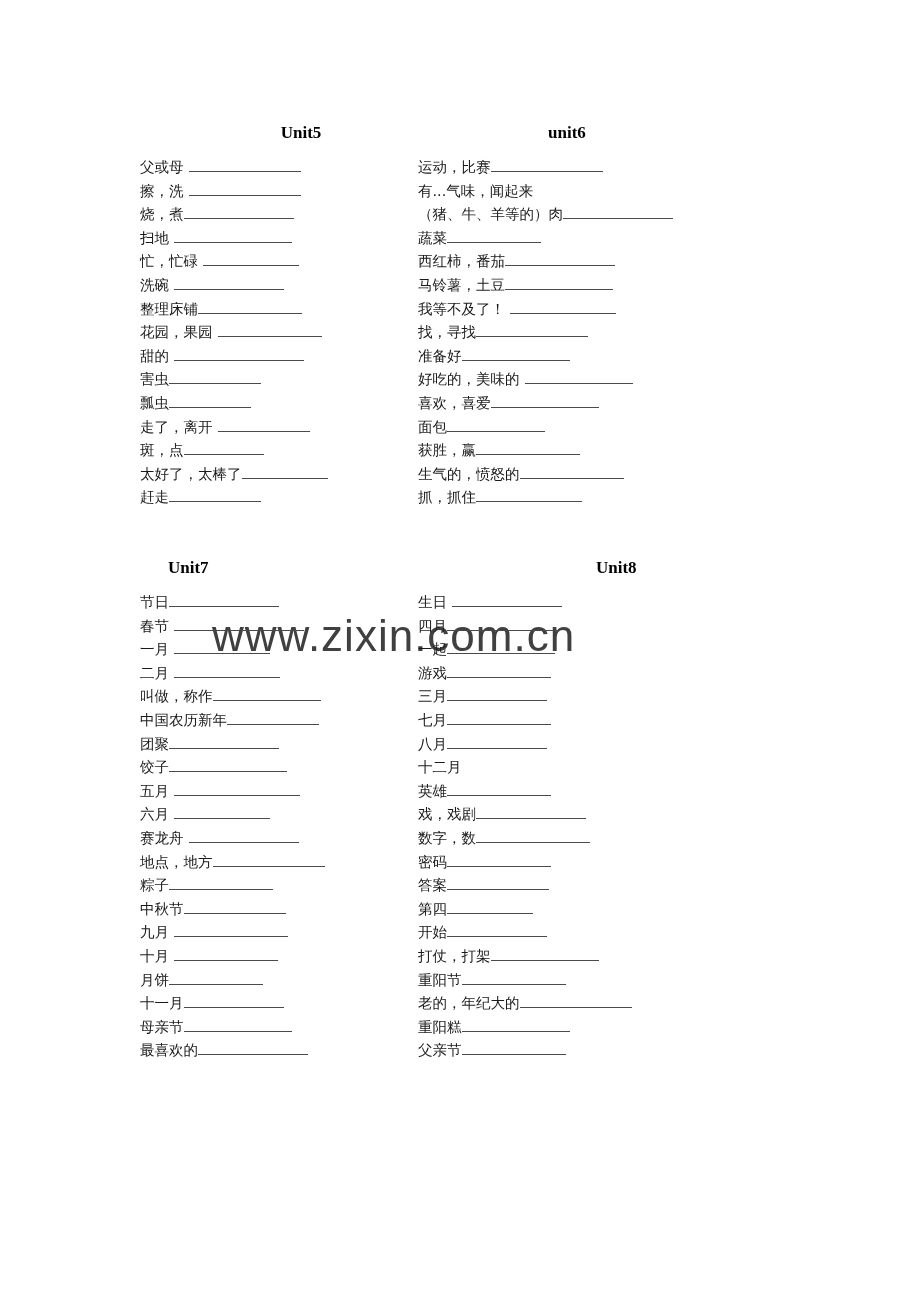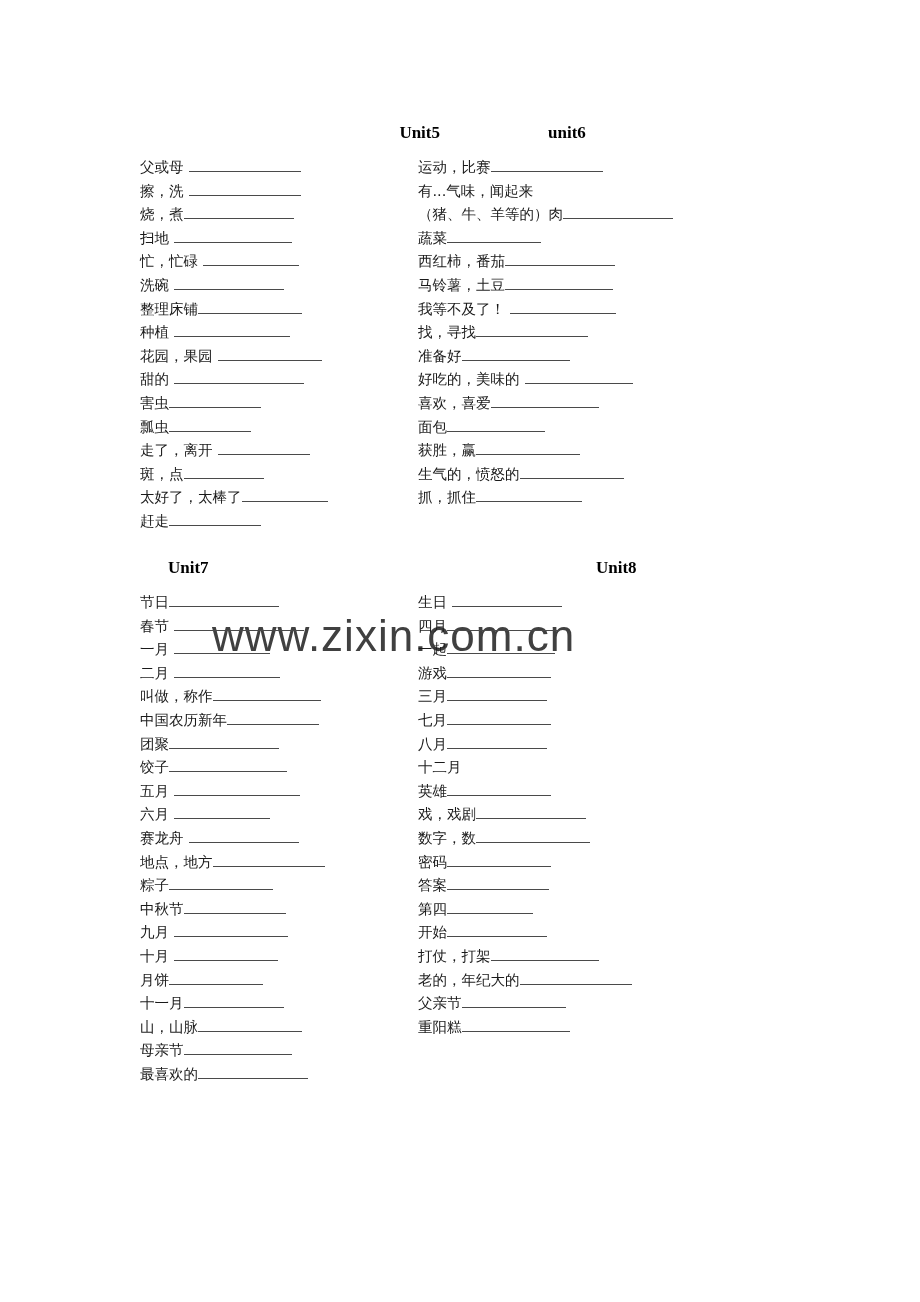--- a/index.html
+++ b/index.html
@@ -49,21 +49,21 @@
   .block-unit8 { left: 418px; top: 557px;  width: 330px; }
 
   .unit-title {
     font-family: "Liberation Serif", "DejaVu Serif", serif;
     font-weight: bold;
     font-size: 17px;
     line-height: 22px;
     margin: 0 0 12px 0;
     white-space: nowrap;
   }
-  .title-left   { text-align: right;   padding-left: 22px; }
+  .title-left   { text-align: center;   padding-left: 22px; }
   .title-center { text-align: left;   padding-left: 130px; }
   .title-u7     { text-align: left;   padding-left: 28px; }
   .title-u8     { text-align: left;   padding-left: 178px; }
 
   .entries {
     margin: 0;
     padding: 0;
     list-style: none;
   }
   .entry {
@@ -99,21 +99,20 @@
   <section class="block block-unit5">
     <h2 class="unit-title title-left">Unit5</h2>
     <ul class="entries">
         <li class="entry"><span class="term">父或母</span><span class="gap"></span><span class="rule" style="width: 112px;"></span></li>
         <li class="entry"><span class="term">擦，洗</span><span class="gap"></span><span class="rule" style="width: 112px;"></span></li>
         <li class="entry"><span class="term">烧，煮</span><span class="rule" style="width: 110px;"></span></li>
         <li class="entry"><span class="term">扫地</span><span class="gap"></span><span class="rule" style="width: 118px;"></span></li>
         <li class="entry"><span class="term">忙，忙碌</span><span class="gap"></span><span class="rule" style="width: 96px;"></span></li>
         <li class="entry"><span class="term">洗碗</span><span class="gap"></span><span class="rule" style="width: 110px;"></span></li>
         <li class="entry"><span class="term">整理床铺</span><span class="rule" style="width: 104px;"></span></li>
-        <li class="entry"><span class="term">种植</span><span class="gap"></span><span class="rule" style="width: 116px;"></span></li>
         <li class="entry"><span class="term">花园，果园</span><span class="gap"></span><span class="rule" style="width: 104px;"></span></li>
         <li class="entry"><span class="term">甜的</span><span class="gap"></span><span class="rule" style="width: 130px;"></span></li>
         <li class="entry"><span class="term">害虫</span><span class="rule" style="width: 92px;"></span></li>
         <li class="entry"><span class="term">瓢虫</span><span class="rule" style="width: 82px;"></span></li>
         <li class="entry"><span class="term">走了，离开</span><span class="gap"></span><span class="rule" style="width: 92px;"></span></li>
         <li class="entry"><span class="term">斑，点</span><span class="rule" style="width: 80px;"></span></li>
         <li class="entry"><span class="term">太好了，太棒了</span><span class="rule" style="width: 86px;"></span></li>
         <li class="entry"><span class="term">赶走</span><span class="rule" style="width: 92px;"></span></li>
       </ul>
   </section>
@@ -153,21 +152,20 @@
         <li class="entry"><span class="term">五月</span><span class="gap"></span><span class="rule" style="width: 126px;"></span></li>
         <li class="entry"><span class="term"> 六月</span><span class="gap"></span><span class="rule" style="width: 96px;"></span></li>
         <li class="entry"><span class="term">赛龙舟</span><span class="gap"></span><span class="rule" style="width: 110px;"></span></li>
         <li class="entry"><span class="term">地点，地方</span><span class="rule" style="width: 112px;"></span></li>
         <li class="entry"><span class="term">粽子</span><span class="rule" style="width: 104px;"></span></li>
         <li class="entry"><span class="term">中秋节</span><span class="rule" style="width: 102px;"></span></li>
         <li class="entry"><span class="term">九月</span><span class="gap"></span><span class="rule" style="width: 114px;"></span></li>
         <li class="entry"><span class="term">十月</span><span class="gap"></span><span class="rule" style="width: 104px;"></span></li>
         <li class="entry"><span class="term">月饼</span><span class="rule" style="width: 94px;"></span></li>
         <li class="entry"><span class="term">十一月</span><span class="rule" style="width: 100px;"></span></li>
-        <li class="entry"><span class="term">山，山脉</span><span class="rule" style="width: 104px;"></span></li>
         <li class="entry"><span class="term">母亲节</span><span class="rule" style="width: 108px;"></span></li>
         <li class="entry"><span class="term">最喜欢的</span><span class="rule" style="width: 110px;"></span></li>
       </ul>
   </section>
 
   <section class="block block-unit8">
     <h2 class="unit-title title-u8">Unit8</h2>
     <ul class="entries">
         <li class="entry"><span class="term"> 生日</span><span class="gap"></span><span class="rule" style="width: 110px;"></span></li>
         <li class="entry"><span class="term"> 四月</span><span class="rule" style="width: 112px;"></span></li>
@@ -178,19 +176,20 @@
         <li class="entry"><span class="term">八月</span><span class="rule" style="width: 100px;"></span></li>
         <li class="entry"><span class="term">十二月</span></li>
         <li class="entry"><span class="term">英雄</span><span class="rule" style="width: 104px;"></span></li>
         <li class="entry"><span class="term">戏，戏剧</span><span class="rule" style="width: 110px;"></span></li>
         <li class="entry"><span class="term">数字，数</span><span class="rule" style="width: 114px;"></span></li>
         <li class="entry"><span class="term">密码</span><span class="rule" style="width: 104px;"></span></li>
         <li class="entry"><span class="term">答案</span><span class="rule" style="width: 102px;"></span></li>
         <li class="entry"><span class="term">第四</span><span class="rule" style="width: 86px;"></span></li>
         <li class="entry"><span class="term">开始</span><span class="rule" style="width: 100px;"></span></li>
         <li class="entry"><span class="term">打仗，打架</span><span class="rule" style="width: 108px;"></span></li>
+        <li class="entry"><span class="term">重阳节</span><span class="rule" style="width: 104px;"></span></li>
         <li class="entry"><span class="term">老的，年纪大的</span><span class="rule" style="width: 112px;"></span></li>
+        <li class="entry"><span class="term">重阳糕</span><span class="rule" style="width: 108px;"></span></li>
         <li class="entry"><span class="term">父亲节</span><span class="rule" style="width: 104px;"></span></li>
-        <li class="entry"><span class="term">重阳糕</span><span class="rule" style="width: 108px;"></span></li>
       </ul>
   </section>
 
 </div>
 
 </body></html>

